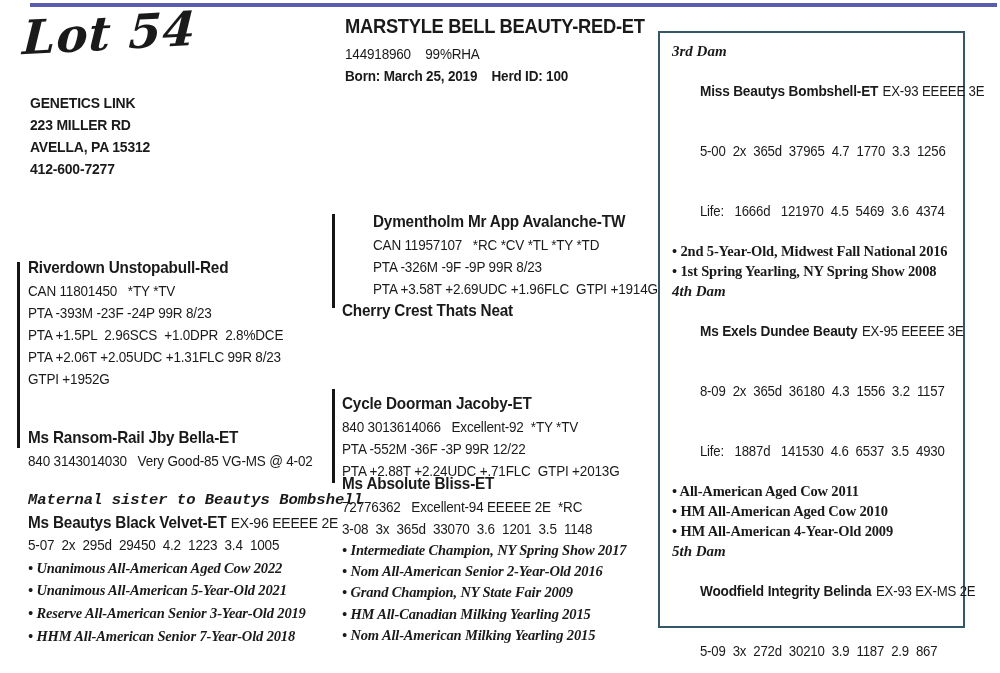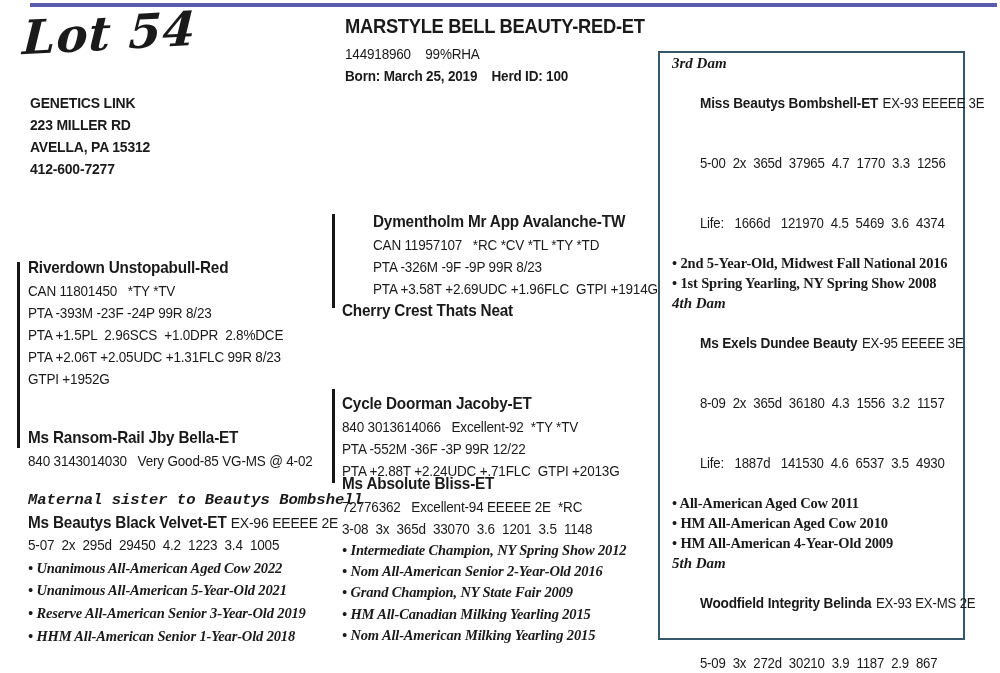--- a/index.html
+++ b/index.html
@@ -37,21 +37,21 @@
   
   .maternal .note{font-family:Liberation Mono, monospace;font-style:italic;font-weight:bold;font-size:15.5px;line-height:21px;}
   .maternal .hd{font-weight:bold;font-size:17px;line-height:23px;transform:scaleX(.9);transform-origin:0 50%;white-space:pre;letter-spacing:-.2px;}
   .maternal .hd .sc{font-weight:normal;font-size:15.5px;}
   .maternal .rec{font-size:15px;line-height:22.5px;transform:scaleX(.9);transform-origin:0 50%;white-space:pre;letter-spacing:-.2px;}
   .maternal .bu{font-family:"Liberation Serif",serif;font-style:italic;font-weight:bold;
        font-size:14.5px;line-height:22.8px;letter-spacing:-.15px;white-space:pre;}
 
   
   .dam-box{left:658px;top:31px;width:279px;height:585px;border:2.5px solid var(--box,#34576a);
-           padding:0 12px 0 12px;margin-top:20px;}
+           padding:8px 12px 0 12px;}
   .box-line{line-height:20px;font-size:15px;}
   .box-line .nm{font-weight:bold;font-size:15.5px;margin-right:5px;}
   .box-line .sc{font-weight:normal;font-size:15px;}
   .t-name, .t-data{transform:scaleX(.88);transform-origin:0 50%;white-space:pre;letter-spacing:-.2px;}
   .t-label{font-family:"Liberation Serif",serif;font-style:italic;font-weight:bold;font-size:15px;}
   .t-bullet{font-family:"Liberation Serif",serif;font-weight:bold;font-size:14.5px;letter-spacing:-.15px;}
 </style>
 </head>
 <body>
 
@@ -101,21 +101,21 @@
 
   <div class="abs pblock maternal" style="left:28px;top:490px;">
     <div class="note">Maternal sister to Beautys Bombshell</div>
     <div class="hd"><span class="nm">Ms Beautys Black Velvet-ET</span><span> </span><span class="sc">EX-96 EEEEE 2E</span></div>
     <div class="rec">5-07  2x  295d  29450  4.2  1223  3.4  1005</div>
     <div>
 
     <div class="bu">• Unanimous All-American Aged Cow 2022</div>
         <div class="bu">• Unanimous All-American 5-Year-Old 2021</div>
         <div class="bu">• Reserve All-American Senior 3-Year-Old 2019</div>
-        <div class="bu">• HHM All-American Senior 1-Year-Old 2018</div>
+        <div class="bu">• HHM All-American Senior 7-Year-Old 2018</div>
       </div>
   </div>
 
   <div class="abs pblock" style="left:342px;top:210px;margin-left:31px;">
     <div class="hd"><span class="nm">Dymentholm Mr App Avalanche-TW</span></div>
     <div>
 
     <div class="ln">CAN 11957107   *RC *CV *TL *TY *TD</div>
         <div class="ln">PTA -326M -9F -9P 99R 8/23</div>
         <div class="ln">PTA +3.58T +2.69UDC +1.96FLC  GTPI +1914G</div>
@@ -138,21 +138,21 @@
 
   <div class="abs pblock" style="left:342px;top:472px;">
     <div class="hd"><span class="nm">Ms Absolute Bliss-ET</span></div>
     <div>
 
     <div class="ln">72776362   Excellent-94 EEEEE 2E  *RC</div>
         <div class="ln">3-08  3x  365d  33070  3.6  1201  3.5  1148</div>
       </div>
     <div>
 
-    <div class="bu">• Intermediate Champion, NY Spring Show 2012</div>
+    <div class="bu">• Intermediate Champion, NY Spring Show 2017</div>
         <div class="bu">• Nom All-American Senior 2-Year-Old 2016</div>
         <div class="bu">• Grand Champion, NY State Fair 2009</div>
         <div class="bu">• HM All-Canadian Milking Yearling 2015</div>
         <div class="bu">• Nom All-American Milking Yearling 2015</div>
       </div>
   </div>
 
   <div class="abs dam-box">
 
       <div class="box-line t-label">

